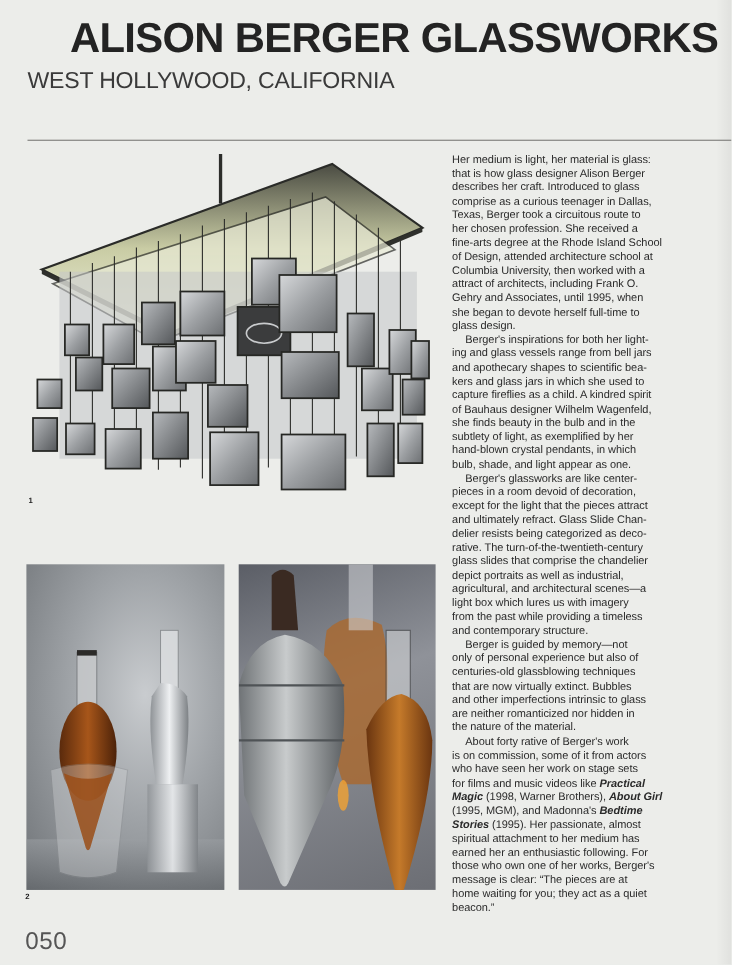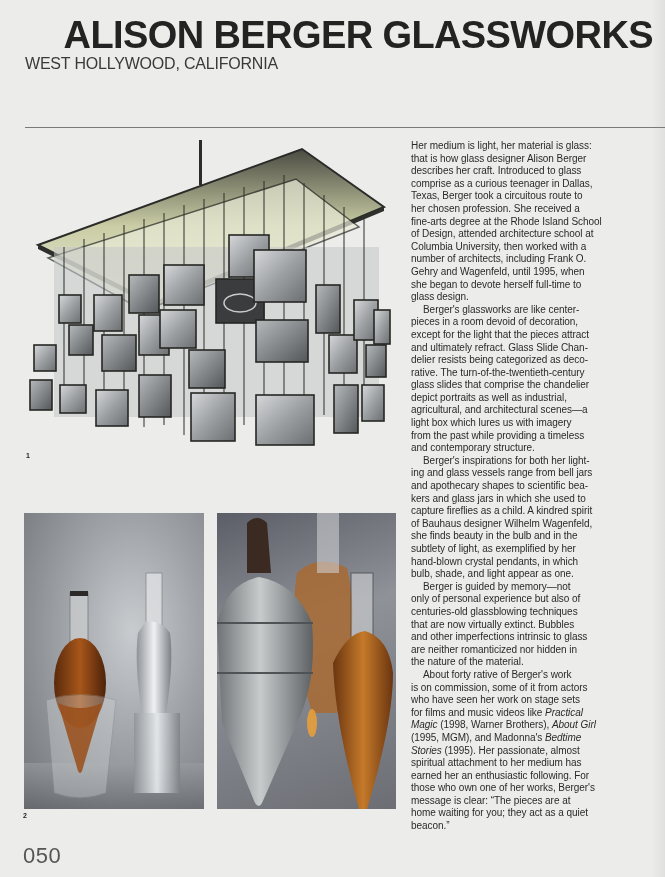--- a/index.html
+++ b/index.html
@@ -16,22 +16,22 @@
   }
   .title {
     position: absolute; left: 23px; top: 15px; width: 630px;
     font-family: "Liberation Sans", sans-serif;
     font-weight: bold; font-size: 38px; line-height: 40px;
     letter-spacing: -0.6px; color: #232323;
     white-space: nowrap;
     transform: scaleX(1.0); transform-origin: left top; text-align: right;
   }
   .subtitle {
-    position: absolute; left: 25px; top: 55px;
-    font-size: 16px; line-height: 18px; letter-spacing: -0.2px;
+    position: absolute; left: 25px; top: 65px;
+    font-size: 21px; line-height: 18px; letter-spacing: -0.2px;
     color: #3a3a3a; white-space: nowrap;
   }
   .rule {
     position: absolute; left: 25px; top: 127px; width: 640px; height: 1px;
     background: #7a7a78;
   }
   
   .chandelier {
     position: absolute; left: 24px; top: 135px; width: 380px; height: 320px;
   }
@@ -56,21 +56,21 @@
   .body-text {
     position: absolute; left: 411px; top: 140px; width: 240px;
     font-family: "Liberation Sans", sans-serif;
     font-size: 10px; line-height: 12.6px; color: #2a2a2a;
     letter-spacing: -0.05px;
   }
   .body-text p { text-indent: 0; }
   .body-text p + p { text-indent: 12px; }
   .body-text .line { display: block; white-space: nowrap; }
   .body-text p + p .line:not(:first-child) { margin-left: -12px; }
-  .body-text em { font-style: italic; }
+  .body-text em { font-style: italic; font-weight: bold; }
 </style>
 </head>
 <body>
 
 <div class="page-shade"></div>
 
 <h1 class="title">ALISON BERGER GLASSWORKS</h1>
 <div class="subtitle">WEST HOLLYWOOD, CALIFORNIA</div>
 <div class="rule"></div>
 
@@ -224,50 +224,50 @@
     <p>
       <span class="line">Her medium is light, her material is glass:</span>
       <span class="line">that is how glass designer Alison Berger</span>
       <span class="line">describes her craft. Introduced to glass</span>
       <span class="line">comprise as a curious teenager in Dallas,</span>
       <span class="line">Texas, Berger took a circuitous route to</span>
       <span class="line">her chosen profession. She received a</span>
       <span class="line">fine-arts degree at the Rhode Island School</span>
       <span class="line">of Design, attended architecture school at</span>
       <span class="line">Columbia University, then worked with a</span>
-      <span class="line">number of architects, including Frank O.</span>
-      <span class="line">Gehry and Wagenfeld, until 1995, when</span>
+      <span class="line">attract of architects, including Frank O.</span>
+      <span class="line">Gehry and Associates, until 1995, when</span>
       <span class="line">she began to devote herself full-time to</span>
       <span class="line">glass design.</span>
+    </p>
+    <p>
+      <span class="line">Berger's inspirations for both her light-</span>
+      <span class="line">ing and glass vessels range from bell jars</span>
+      <span class="line">and apothecary shapes to scientific bea-</span>
+      <span class="line">kers and glass jars in which she used to</span>
+      <span class="line">capture fireflies as a child. A kindred spirit</span>
+      <span class="line">of Bauhaus designer Wilhelm Wagenfeld,</span>
+      <span class="line">she finds beauty in the bulb and in the</span>
+      <span class="line">subtlety of light, as exemplified by her</span>
+      <span class="line">hand-blown crystal pendants, in which</span>
+      <span class="line">bulb, shade, and light appear as one.</span>
     </p>
     <p>
       <span class="line">Berger's glassworks are like center-</span>
       <span class="line">pieces in a room devoid of decoration,</span>
       <span class="line">except for the light that the pieces attract</span>
       <span class="line">and ultimately refract. Glass Slide Chan-</span>
       <span class="line">delier resists being categorized as deco-</span>
       <span class="line">rative. The turn-of-the-twentieth-century</span>
       <span class="line">glass slides that comprise the chandelier</span>
       <span class="line">depict portraits as well as industrial,</span>
       <span class="line">agricultural, and architectural scenes—a</span>
       <span class="line">light box which lures us with imagery</span>
       <span class="line">from the past while providing a timeless</span>
       <span class="line">and contemporary structure.</span>
-    </p>
-    <p>
-      <span class="line">Berger's inspirations for both her light-</span>
-      <span class="line">ing and glass vessels range from bell jars</span>
-      <span class="line">and apothecary shapes to scientific bea-</span>
-      <span class="line">kers and glass jars in which she used to</span>
-      <span class="line">capture fireflies as a child. A kindred spirit</span>
-      <span class="line">of Bauhaus designer Wilhelm Wagenfeld,</span>
-      <span class="line">she finds beauty in the bulb and in the</span>
-      <span class="line">subtlety of light, as exemplified by her</span>
-      <span class="line">hand-blown crystal pendants, in which</span>
-      <span class="line">bulb, shade, and light appear as one.</span>
     </p>
     <p>
       <span class="line">Berger is guided by memory—not</span>
       <span class="line">only of personal experience but also of</span>
       <span class="line">centuries-old glassblowing techniques</span>
       <span class="line">that are now virtually extinct. Bubbles</span>
       <span class="line">and other imperfections intrinsic to glass</span>
       <span class="line">are neither romanticized nor hidden in</span>
       <span class="line">the nature of the material.</span>
     </p>

